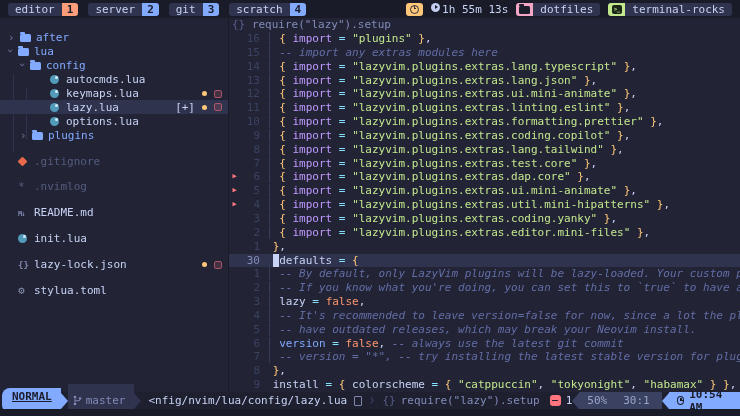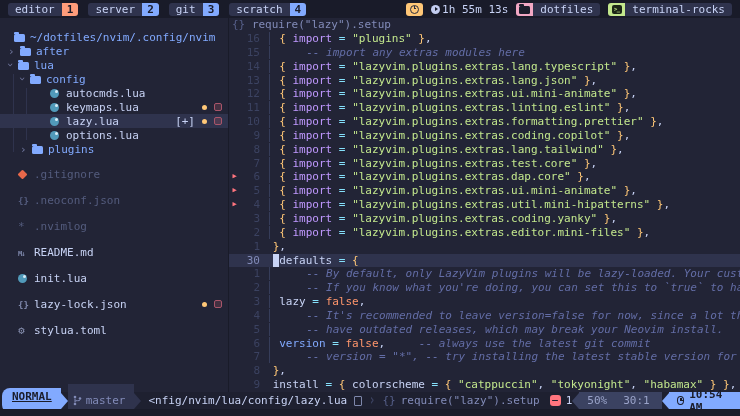--- a/index.html
+++ b/index.html
@@ -13,21 +13,21 @@
   .tab-label{background:#2f334d;color:#c8d3f5;padding:0 7px;height:13px;line-height:13px;border-radius:3px 0 0 3px;}
   .tab-num{background:#82aaff;color:#191b29;font-weight:bold;padding:0 5px;height:13px;line-height:13px;border-radius:0 3px 3px 0;}
   .tab-num.hot{background:#ff9d7b;}
   .bar-right{margin-left:auto;display:flex;align-items:center;gap:8px;}
   .mini-badge{height:13px;width:17px;border-radius:3px;display:flex;align-items:center;justify-content:center;flex:0 0 17px;}
   .b-yellow{background:#ffc777;}
   .b-pink{background:#f2a8c4;border-radius:3px 0 0 3px;}
   .b-green{background:#c3e88d;border-radius:3px 0 0 3px;}
   .pill{background:#2f334d;color:#c8d3f5;padding:0 7px;height:13px;line-height:13px;border-radius:0 3px 3px 0;}
   .group{display:flex;align-items:center;}
-  .timer{display:flex;align-items:center;gap:2px;color:#c8d3f5;}
+  .timer{display:flex;gap:2px;color:#c8d3f5;}
   .play{width:9px;height:9px;border-radius:50%;background:#c3cdf0;position:relative;}
   .play::after{content:"";position:absolute;left:3.5px;top:2.5px;border-left:3.5px solid #191b29;border-top:2px solid transparent;border-bottom:2px solid transparent;}
   .cssclock{width:9px;height:9px;border:1.4px solid #2b2d3d;border-radius:50%;position:relative;box-sizing:border-box;}
   .cssclock::after{content:"";position:absolute;left:2.7px;top:0.8px;width:1.2px;height:2.8px;background:#2b2d3d;}
   .cssclock::before{content:"";position:absolute;left:2.7px;top:2.6px;width:2.4px;height:1.1px;background:#2b2d3d;}
   .term{width:10px;height:9px;background:#1b2616;border-radius:2px;display:flex;align-items:center;justify-content:center;}
   .term::before{content:">_";font-size:5.5px;font-weight:bold;color:#c3e88d;letter-spacing:-0.5px;}
   .folder-shape{width:11px;height:8px;background:#82aaff;border-radius:1.5px;position:relative;margin-top:1px;}
   .folder-shape::before{content:"";position:absolute;top:-2px;left:0;width:5px;height:2px;background:inherit;border-radius:1px 1px 0 0;}
   .folder-shape.dark{background:#1b1d2b;}
@@ -75,21 +75,21 @@
   .wb-icon{color:#565f89;}
   .wb-text{color:#828bb8;}
   .cl{display:flex;height:13.85px;line-height:13.85px;white-space:pre;}
   .cl.cur{background:#2f334d;}
   .sign{flex:0 0 11px;color:#ff757f;font-size:7px;text-align:center;}
   .lnum{flex:0 0 20px;text-align:right;color:#3b4261;}
   .cl.cur .lnum{color:#828bb8;}
   .code{padding-left:6px;}
   .sg-f{color:#c8d3f5;} .sg-g{color:#3b4261;} .sg-y{color:#ffc777;} .sg-p{color:#c099ff;}
   .sg-c{color:#86e1fc;} .sg-s{color:#c3e88d;} .sg-o{color:#ff966c;} .sg-b{color:#82aaff;}
-  .sg-cm{color:#636da6;font-style:italic;margin-left:27px;}
+  .sg-cm{color:#636da6;font-style:italic;}
   .sg-cur{background:#c8d3f5;color:#222436;}
 
   
   .sline{flex:0 0 17px;height:17px;background:#1e2030;display:flex;align-items:center;}
   .seg-mode{background:#82aaff;color:#1b1d2b;font-weight:bold;height:25px;line-height:17px;padding:0 9px 0 10px;border-radius:8px 0 0 8px;margin-left:2px;text-decoration:underline;}
   .tri{width:0;height:0;border-top:8.5px solid transparent;border-bottom:8.5px solid transparent;}
   .tri-r1{border-left:7px solid #82aaff;}
   .tri-r2{border-left:7px solid #2f334d;}
   .seg-branch{background:#2f334d;color:#828bb8;height:34px;display:flex;align-items:center;gap:4px;padding:0 8px 0 5px;}
   .path{color:#c8d3f5;margin-left:8px;}
@@ -154,26 +154,20 @@
         <span class="pill">terminal-rocks</span>
       </span>
     </div>
   </div>
 
   <div class="main">
     <div class="tree">
       <div class="guide" style="left:13px;top:56px;height:78px;"></div>
       <div class="guide" style="left:26px;top:70px;height:52px;"></div>
       <div>
-          <div class="trow root">
-            <span class="ticon">
-              <span class="i-folder"></span>
-            </span>
-            <span class="tlabel tfolder">~/dotfiles/nvim/.config/nvim</span>
-          </div>
           <div class="trow d1">
             <span class="chev">›</span>
             <span class="ticon">
               <span class="i-folder"></span>
             </span>
             <span class="tlabel tfolder">after</span>
           </div>
           <div class="trow d1">
             <span class="chev open">›</span>
             <span class="ticon">
@@ -224,26 +218,20 @@
             <span class="ticon">
               <span class="i-folder"></span>
             </span>
             <span class="tlabel tfolder">plugins</span>
           </div>
           <div class="trow d1f dimrow">
             <span class="ticon">
               <span class="i-git"></span>
             </span>
             <span class="tlabel">.gitignore</span>
-          </div>
-          <div class="trow d1f dimrow">
-            <span class="ticon">
-              <span class="i-json"></span>
-            </span>
-            <span class="tlabel">.neoconf.json</span>
           </div>
           <div class="trow d1f dimrow">
             <span class="ticon">
               <span class="i-log"></span>
             </span>
             <span class="tlabel">.nvimlog</span>
           </div>
           <div class="trow d1f">
             <span class="ticon">
               <span class="i-md"></span>

